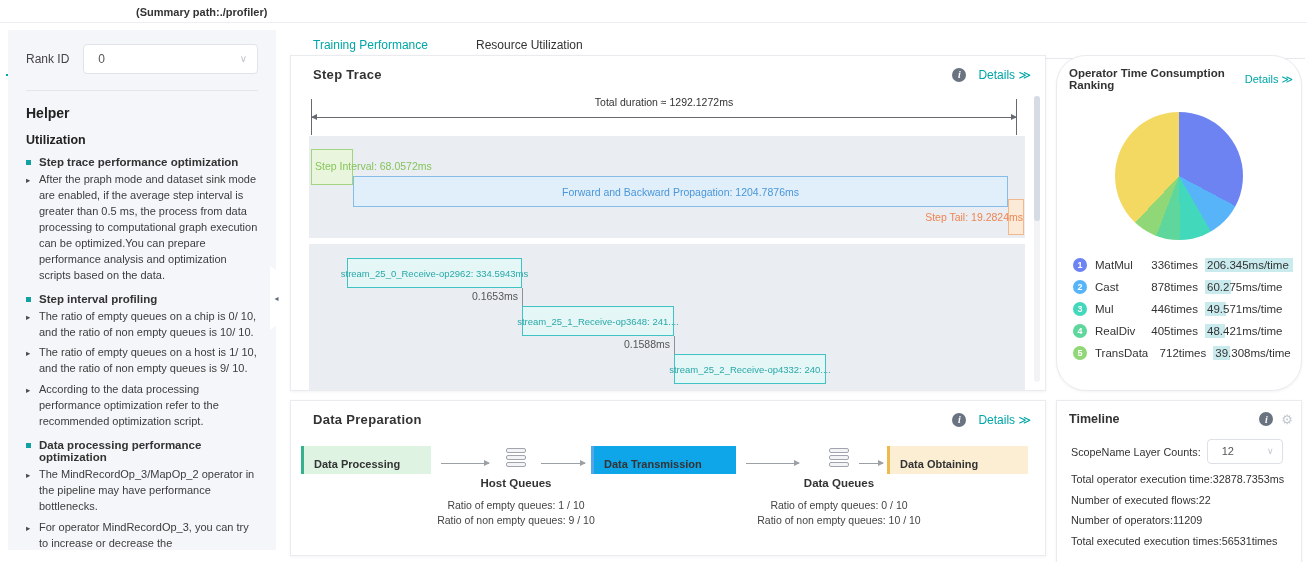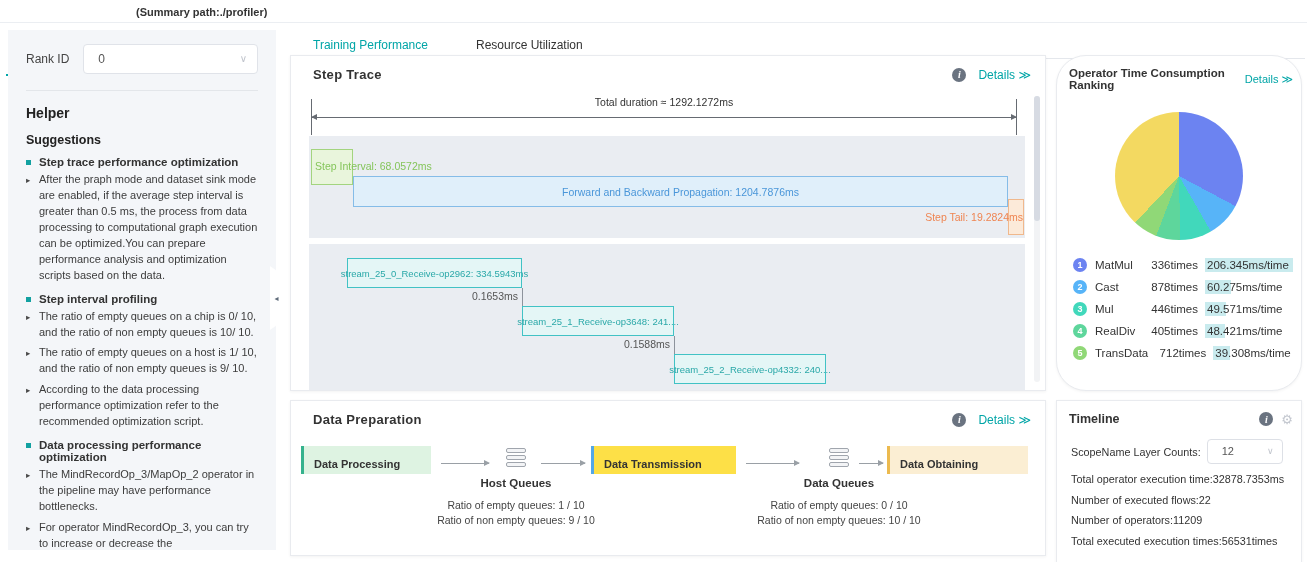--- a/index.html
+++ b/index.html
@@ -101,21 +101,21 @@
   .rank-badge { flex:none; width:14px; height:14px; border-radius:50%; color:#fff; font-size:9px; font-weight:bold;
     display:flex; align-items:center; justify-content:center; margin-right:8px; }
   .lg-name { flex:1; font-size:11.5px; color:#333; }
   .lg-times { flex:none; width:58px; text-align:right; font-size:11.5px; color:#333; }
   .lg-avg { flex:none; width:88px; margin-left:7px; font-size:11.5px; color:#333; padding:1px 0 1px 2px; }
 
   
   .stage { position:absolute; top:45px; height:28px; line-height:36px; font-weight:bold; font-size:11px; color:#333; padding-left:13px; cursor:default; }
   .stage::before { content:''; position:absolute; left:0; top:0; bottom:0; width:3px; }
   .stage-green  { left:10px;  width:130px; background:#def3e2; } .stage-green::before  { background:#35b28d; }
-  .stage-blue   { left:300px; width:145px; background:#fde047; } .stage-blue::before   { background:#53a7e6; }
+  .stage-blue   { left:300px; width:145px; background:#0ea5e9; } .stage-blue::before   { background:#53a7e6; }
   .stage-yellow { left:596px; width:141px; background:#fbeed3; } .stage-yellow::before { background:#ecba4f; }
   .flow-arrow { position:absolute; top:62px; height:0; border-top:1px solid #9aa0a6; }
   .flow-arrow::after { content:''; position:absolute; right:-1px; top:-4px; border-top:3.5px solid transparent; border-bottom:3.5px solid transparent; border-left:6px solid #9aa0a6; }
   .fa-1 { left:150px; width:48px; } .fa-2 { left:250px; width:44px; }
   .fa-3 { left:455px; width:53px; } .fa-4 { left:568px; width:24px; }
   .queue-icon { position:absolute; top:47px; width:20px; }
   .q-1 { left:215px; } .q-2 { left:538px; }
   .queue-bar { height:5px; border:1px solid #a0a5ad; background:#f3f4f6; border-radius:2px; margin-bottom:2px; }
   .queue-label { position:absolute; top:76px; width:120px; text-align:center; font-weight:bold; font-size:11.5px; color:#333; }
   .ql-1 { left:165px; } .ql-2 { left:488px; }
@@ -143,21 +143,21 @@
 <div class="sidebar">
   <div class="rank-row">
     <span class="rank-label">Rank ID</span>
     <div class="rank-select">
       <span>0</span>
       <span class="rank-chevron">∨</span>
     </div>
   </div>
   <div class="sb-divider"></div>
   <div class="helper-title">Helper</div>
-  <div class="sugg-title">Suggestions</div>
+  <div class="sugg-title">Utilization</div>
 
   <div class="sg-sec-title">
     <span class="sq-bullet"></span>
     <span>Step trace performance optimization</span>
   </div>
   <div class="sg-item">
     <span class="sg-marker">▸</span>
     <span class="sg-text">After the praph mode and dataset sink mode are enabled, if the average step interval is greater than 0.5 ms, the process from data processing to computational graph execution can be optimized.You can prepare performance analysis and optimization scripts based on the data.</span>
   </div>
 

